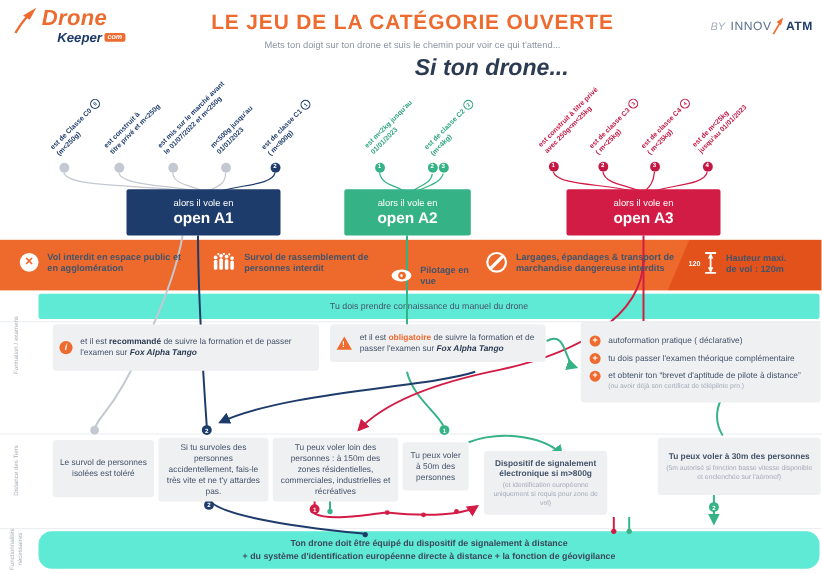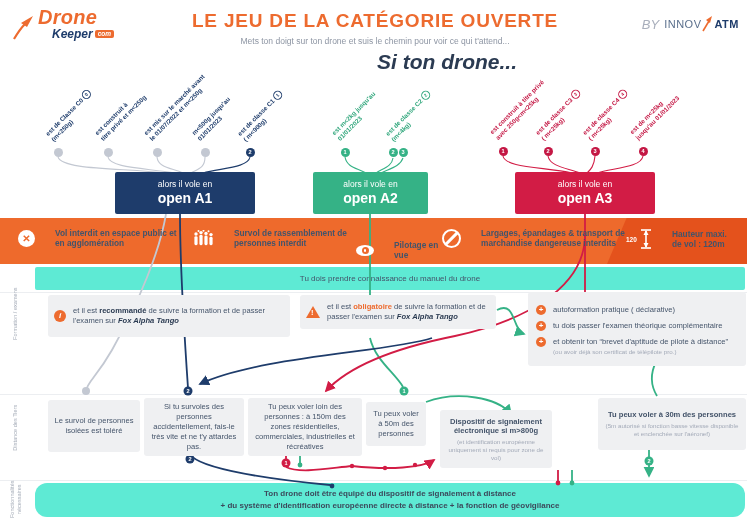--- a/index.html
+++ b/index.html
@@ -1,32 +1,32 @@
 <!DOCTYPE html>
 <html><head>
 <meta charset="utf-8">
 <style>
   html,body{margin:0;padding:0;background:#fff;}
   .stage{position:relative;width:747px;height:521px;background:#ffffff;overflow:hidden;
          font-family:"Liberation Sans",sans-serif;color:#44546A;}
   .abs{position:absolute;}
 
   
-  .logo{left:12px;top:7px;display:flex;align-items:flex-end;}
+  .logo{left:12px;top:7px;display:flex;align-items:flex-start;}
   .logo-text{margin-left:4px;line-height:1;}
   .logo-drone{font-size:20px;font-weight:700;font-style:italic;color:#ED6B2F;letter-spacing:.3px;}
   .logo-sub{display:flex;align-items:center;margin-top:1px;margin-left:14px;}
   .logo-keeper{font-size:12px;font-weight:700;font-style:italic;color:#1E3C6B;}
   .logo-com{background:#ED6B2F;color:#fff;font-size:6.5px;font-weight:700;font-style:italic;
             border-radius:2px;padding:1px 3px;margin-left:2px;}
   .title-wrap{left:165px;top:10px;width:420px;text-align:center;}
   .main-title{color:#ED6B2F;font-size:19px;font-weight:800;letter-spacing:.8px;}
   .subtitle{color:#8D95A3;font-size:8.5px;margin-top:4px;}
   .byline{right:8px;top:16px;display:flex;align-items:center;font-size:11px;}
-  .by{color:#A9AFBC;font-style:italic;font-size:13px;margin-right:5px;}
+  .by{color:#A9AFBC;font-style:italic;font-size:10px;margin-right:5px;}
   .innov{color:#5A6F8C;letter-spacing:.5px;}
   .atm{color:#1E3C6B;font-weight:800;letter-spacing:.5px;}
   .intro{left:297px;top:50px;width:300px;text-align:center;
          font-size:21px;font-weight:800;font-style:italic;color:#2B3B52;}
 
   
   .cond{position:absolute;transform:rotate(-45deg);transform-origin:left bottom;
         font-size:6.3px;font-weight:700;line-height:1.3;white-space:nowrap;height:18px;}
   .cond.navy{color:#1E3C6B;} .cond.green{color:#2FA67B;} .cond.red{color:#C41744;}
   .class-ic{display:inline-block;width:7px;height:7px;border:1px solid currentColor;border-radius:50%;
@@ -39,21 +39,21 @@
   
   .open-box{position:absolute;height:42px;color:#fff;text-align:center;border-radius:2px;
             display:flex;flex-direction:column;justify-content:center;line-height:1.25;}
   .ob-l1{font-size:8.5px;} .ob-l2{font-size:14px;font-weight:800;}
   .ob-a1{background:#1E3C6B;} .ob-a2{background:#35B286;} .ob-a3{background:#D21C45;}
 
   
   .banner{left:0;top:218px;width:747px;height:46px;background:#EE6A2C;color:#fff;}
   .banner-seg{position:absolute;right:0;top:0;width:140px;height:46px;background:#E4521C;
               clip-path:polygon(14% 0,100% 0,100% 100%,0 100%);}
-  .bi{position:absolute;display:flex;align-items:center;gap:12px;}
+  .bi{position:absolute;display:flex;align-items:center;}
   .bi-text{font-size:8.3px;font-weight:700;line-height:1.25;margin-left:8px;}
   .ic-cross{width:17px;height:17px;background:#fff;border-radius:50%;display:flex;align-items:center;justify-content:center;}
   .ic-cross::after{content:"✕";color:#EE6A2C;font-size:10px;font-weight:900;}
   .ic-noentry{width:15px;height:15px;border:2.5px solid #fff;border-radius:50%;position:relative;}
   .ic-noentry::after{content:"";position:absolute;left:6px;top:-1px;width:2.5px;height:17px;background:#fff;transform:rotate(45deg);}
   .ic-eye{width:18px;height:11px;background:#fff;border-radius:50% / 50%;display:flex;align-items:center;justify-content:center;}
   .ic-eye-px{width:7px;height:7px;background:#EE6A2C;border-radius:50%;display:flex;align-items:center;justify-content:center;}
   .ic-eye-px::after{content:"";width:2.5px;height:2.5px;background:#fff;border-radius:50%;}
 
   

